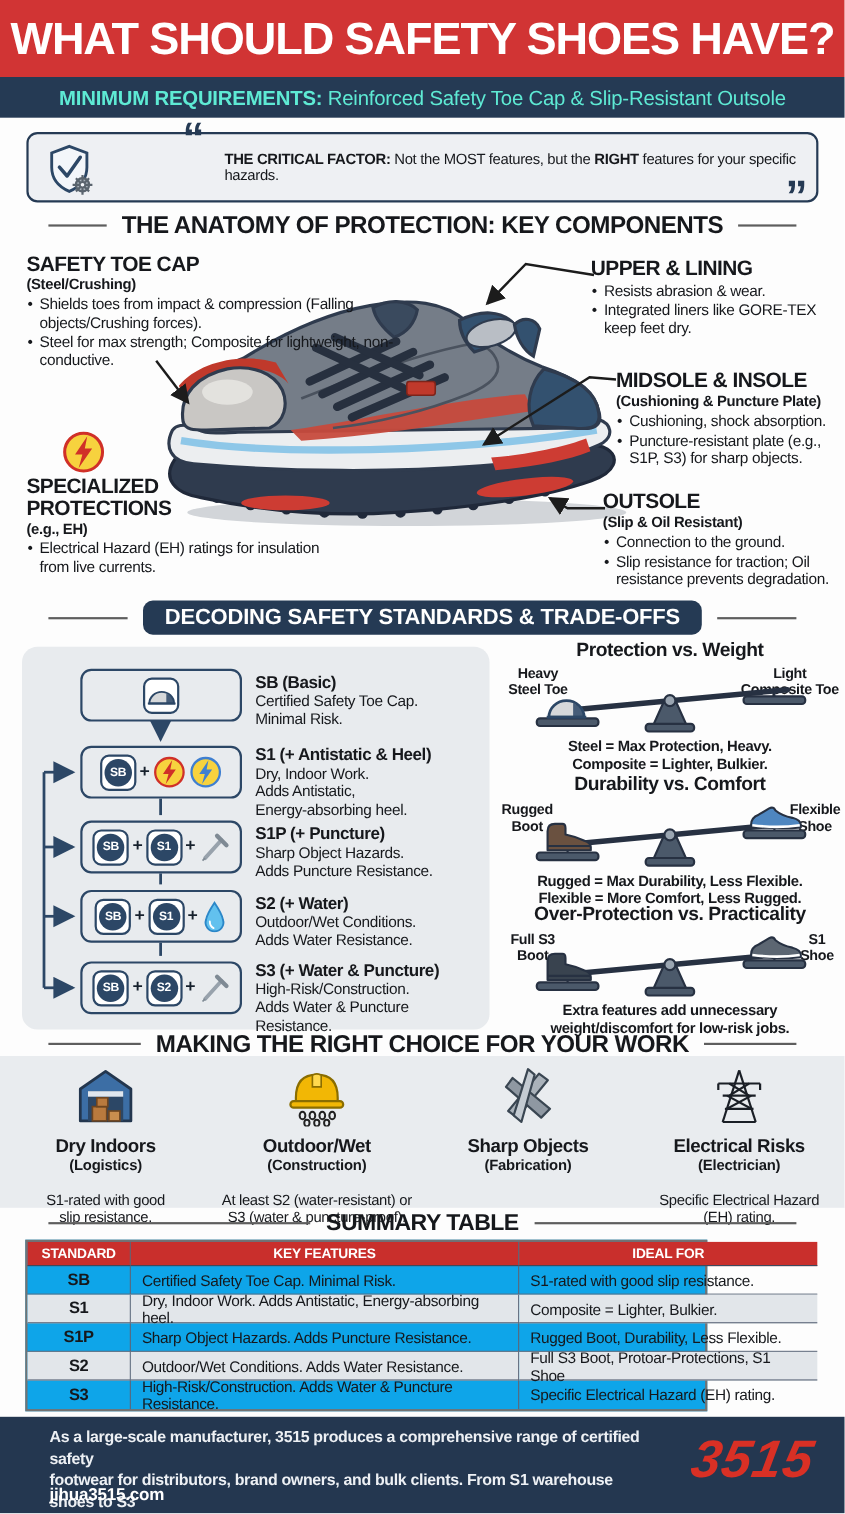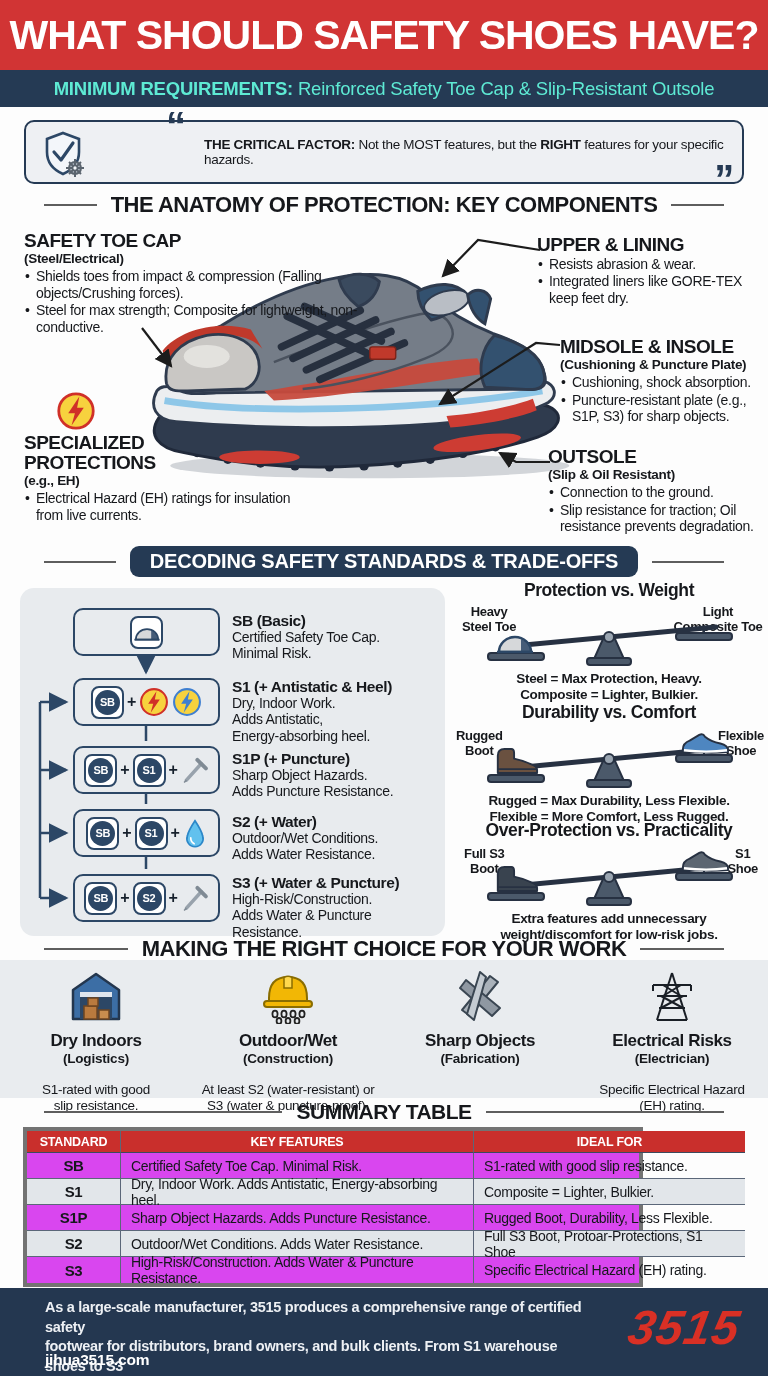--- a/index.html
+++ b/index.html
@@ -56,21 +56,21 @@
   .tr-cap { text-align:center; font-size:13.5px; font-weight:700; line-height:1.22; white-space:pre-line; margin-top:4px; letter-spacing:-0.3px; }
 
   
   .choice-band { position:absolute; top:960px; left:0; width:768px; height:138px; background:#e9ecef; }
   .choice-col { position:absolute; top:8px; width:192px; text-align:center; }
   .choice-col .ct { font-size:17px; font-weight:800; margin-top:3px; letter-spacing:-0.4px; }
   .choice-col .cs { font-size:13.5px; font-weight:800; }
   .choice-col .cd { font-size:13.5px; line-height:1.22; white-space:pre-line; margin-top:16px; letter-spacing:-0.3px; }
 
   
-  .s-table { position:absolute; left:23px; top:1127px; width:620px; border:4px solid #737373; background:#d946ef; }
+  .s-table { position:absolute; left:23px; top:1127px; width:620px; border:2px solid #737373; background:#0ea5e9; }
   .s-row { display:grid; grid-template-columns:94px 353px 271px; }
   .s-row > div { border-right:1px solid #5b6779; border-bottom:1px solid #5b6779; display:flex; align-items:center; }
   .s-row > div:last-child { border-right:none; }
   .s-head > div { background:#c92f2c; color:#fff; font-size:12.5px; font-weight:800; justify-content:center; height:22px; border-bottom:1px solid #3c4a5e; }
   .s-body > div { height:26px; font-size:14px; padding:0 10px; letter-spacing:-0.3px; }
   .s-body > div:first-child { justify-content:center; font-weight:800; font-size:15px; padding:0; }
   .s-body.alt > div { background:#e2e6ea; }
   .s-row:last-child > div { border-bottom:none; }
 
   
@@ -190,21 +190,21 @@
         <line x1="184" y1="128" x2="272" y2="88"></line>
           <line x1="198" y1="138" x2="286" y2="100"></line>
         <line x1="164" y1="72" x2="246" y2="110"></line>
           <line x1="182" y1="62" x2="262" y2="98"></line>
       </g>
       <rect x="250" y="104" width="27" height="13" rx="2.5" fill="#c0392b" stroke="#7d241a" stroke-width="1.5"></rect>
     </svg>
 
     <div class="al" style="left:24px;top:6px;width:334px;">
       <div class="t">SAFETY TOE CAP</div>
-      <div class="s">(Steel/Electrical)</div>
+      <div class="s">(Steel/Crushing)</div>
       <div class="b">Shields toes from impact &amp; compression (Falling objects/Crushing forces).</div>
       <div class="b">Steel for max strength; Composite for lightweight, non-conductive.</div>
     </div>
 
     <div class="al" style="left:537px;top:10px;width:228px;">
       <div class="t">UPPER &amp; LINING</div>
       <div class="b">Resists abrasion &amp; wear.</div>
       <div class="b">Integrated liners like GORE-TEX keep feet dry.</div>
     </div>
 

